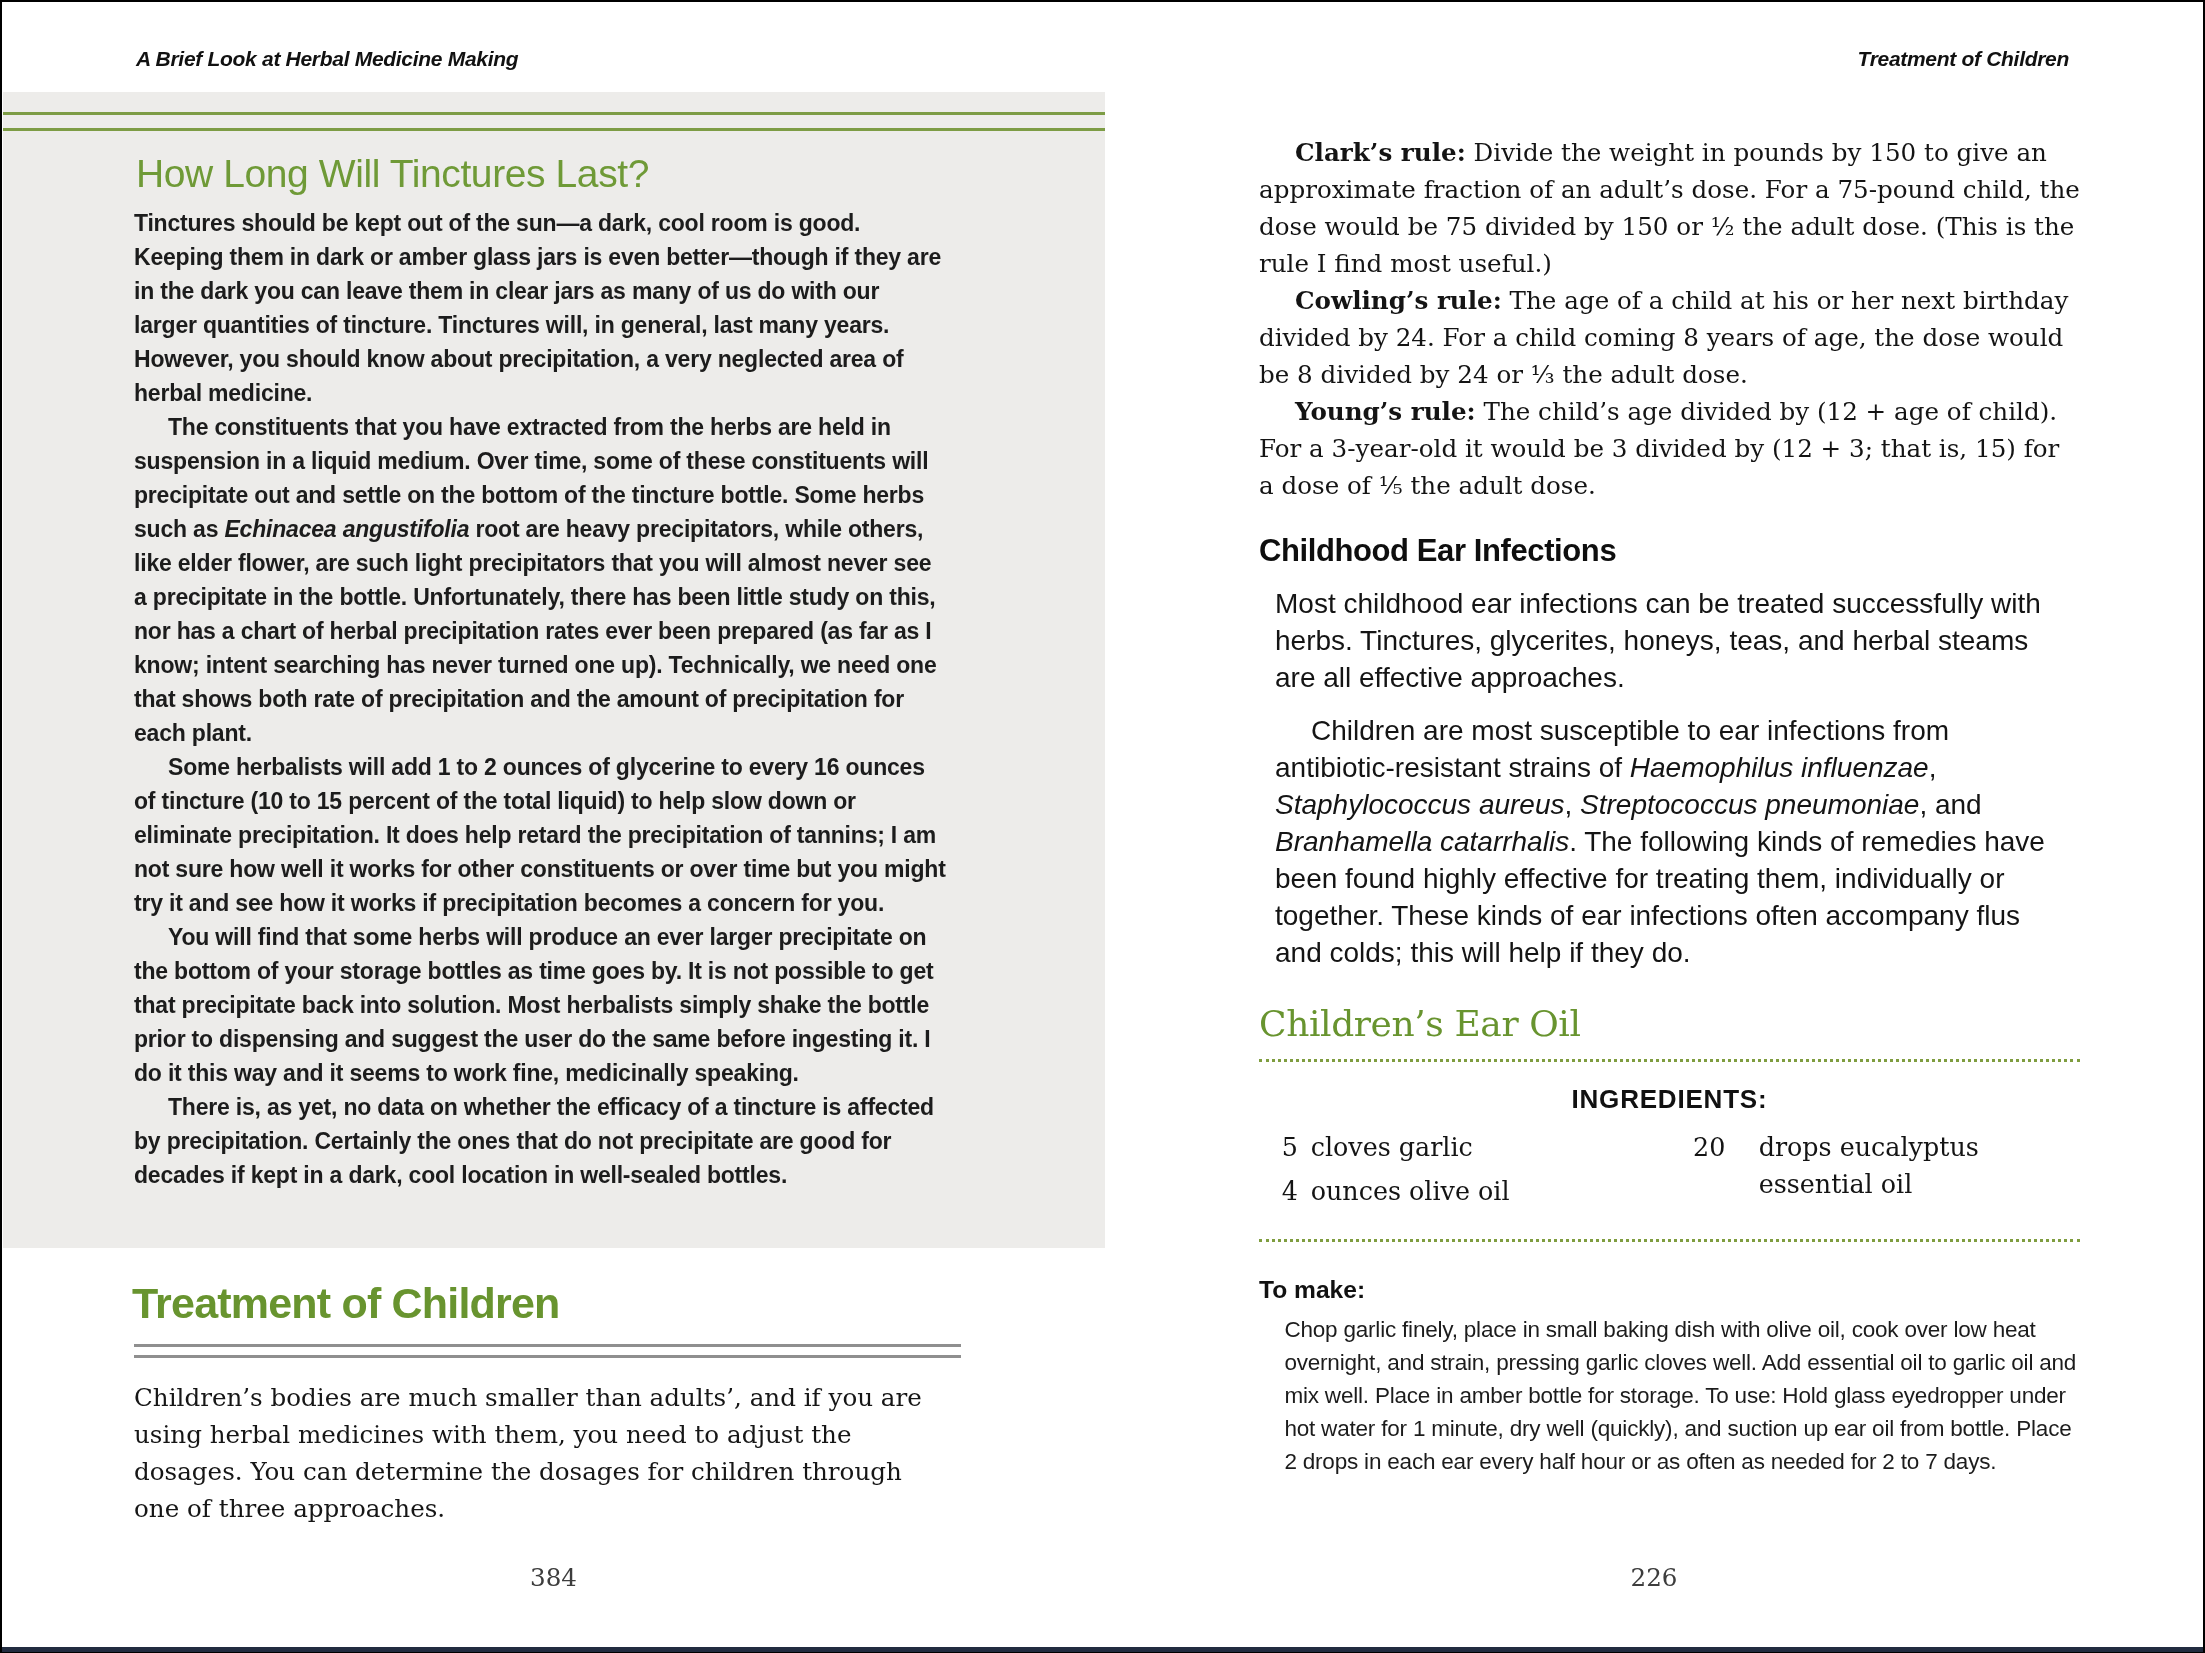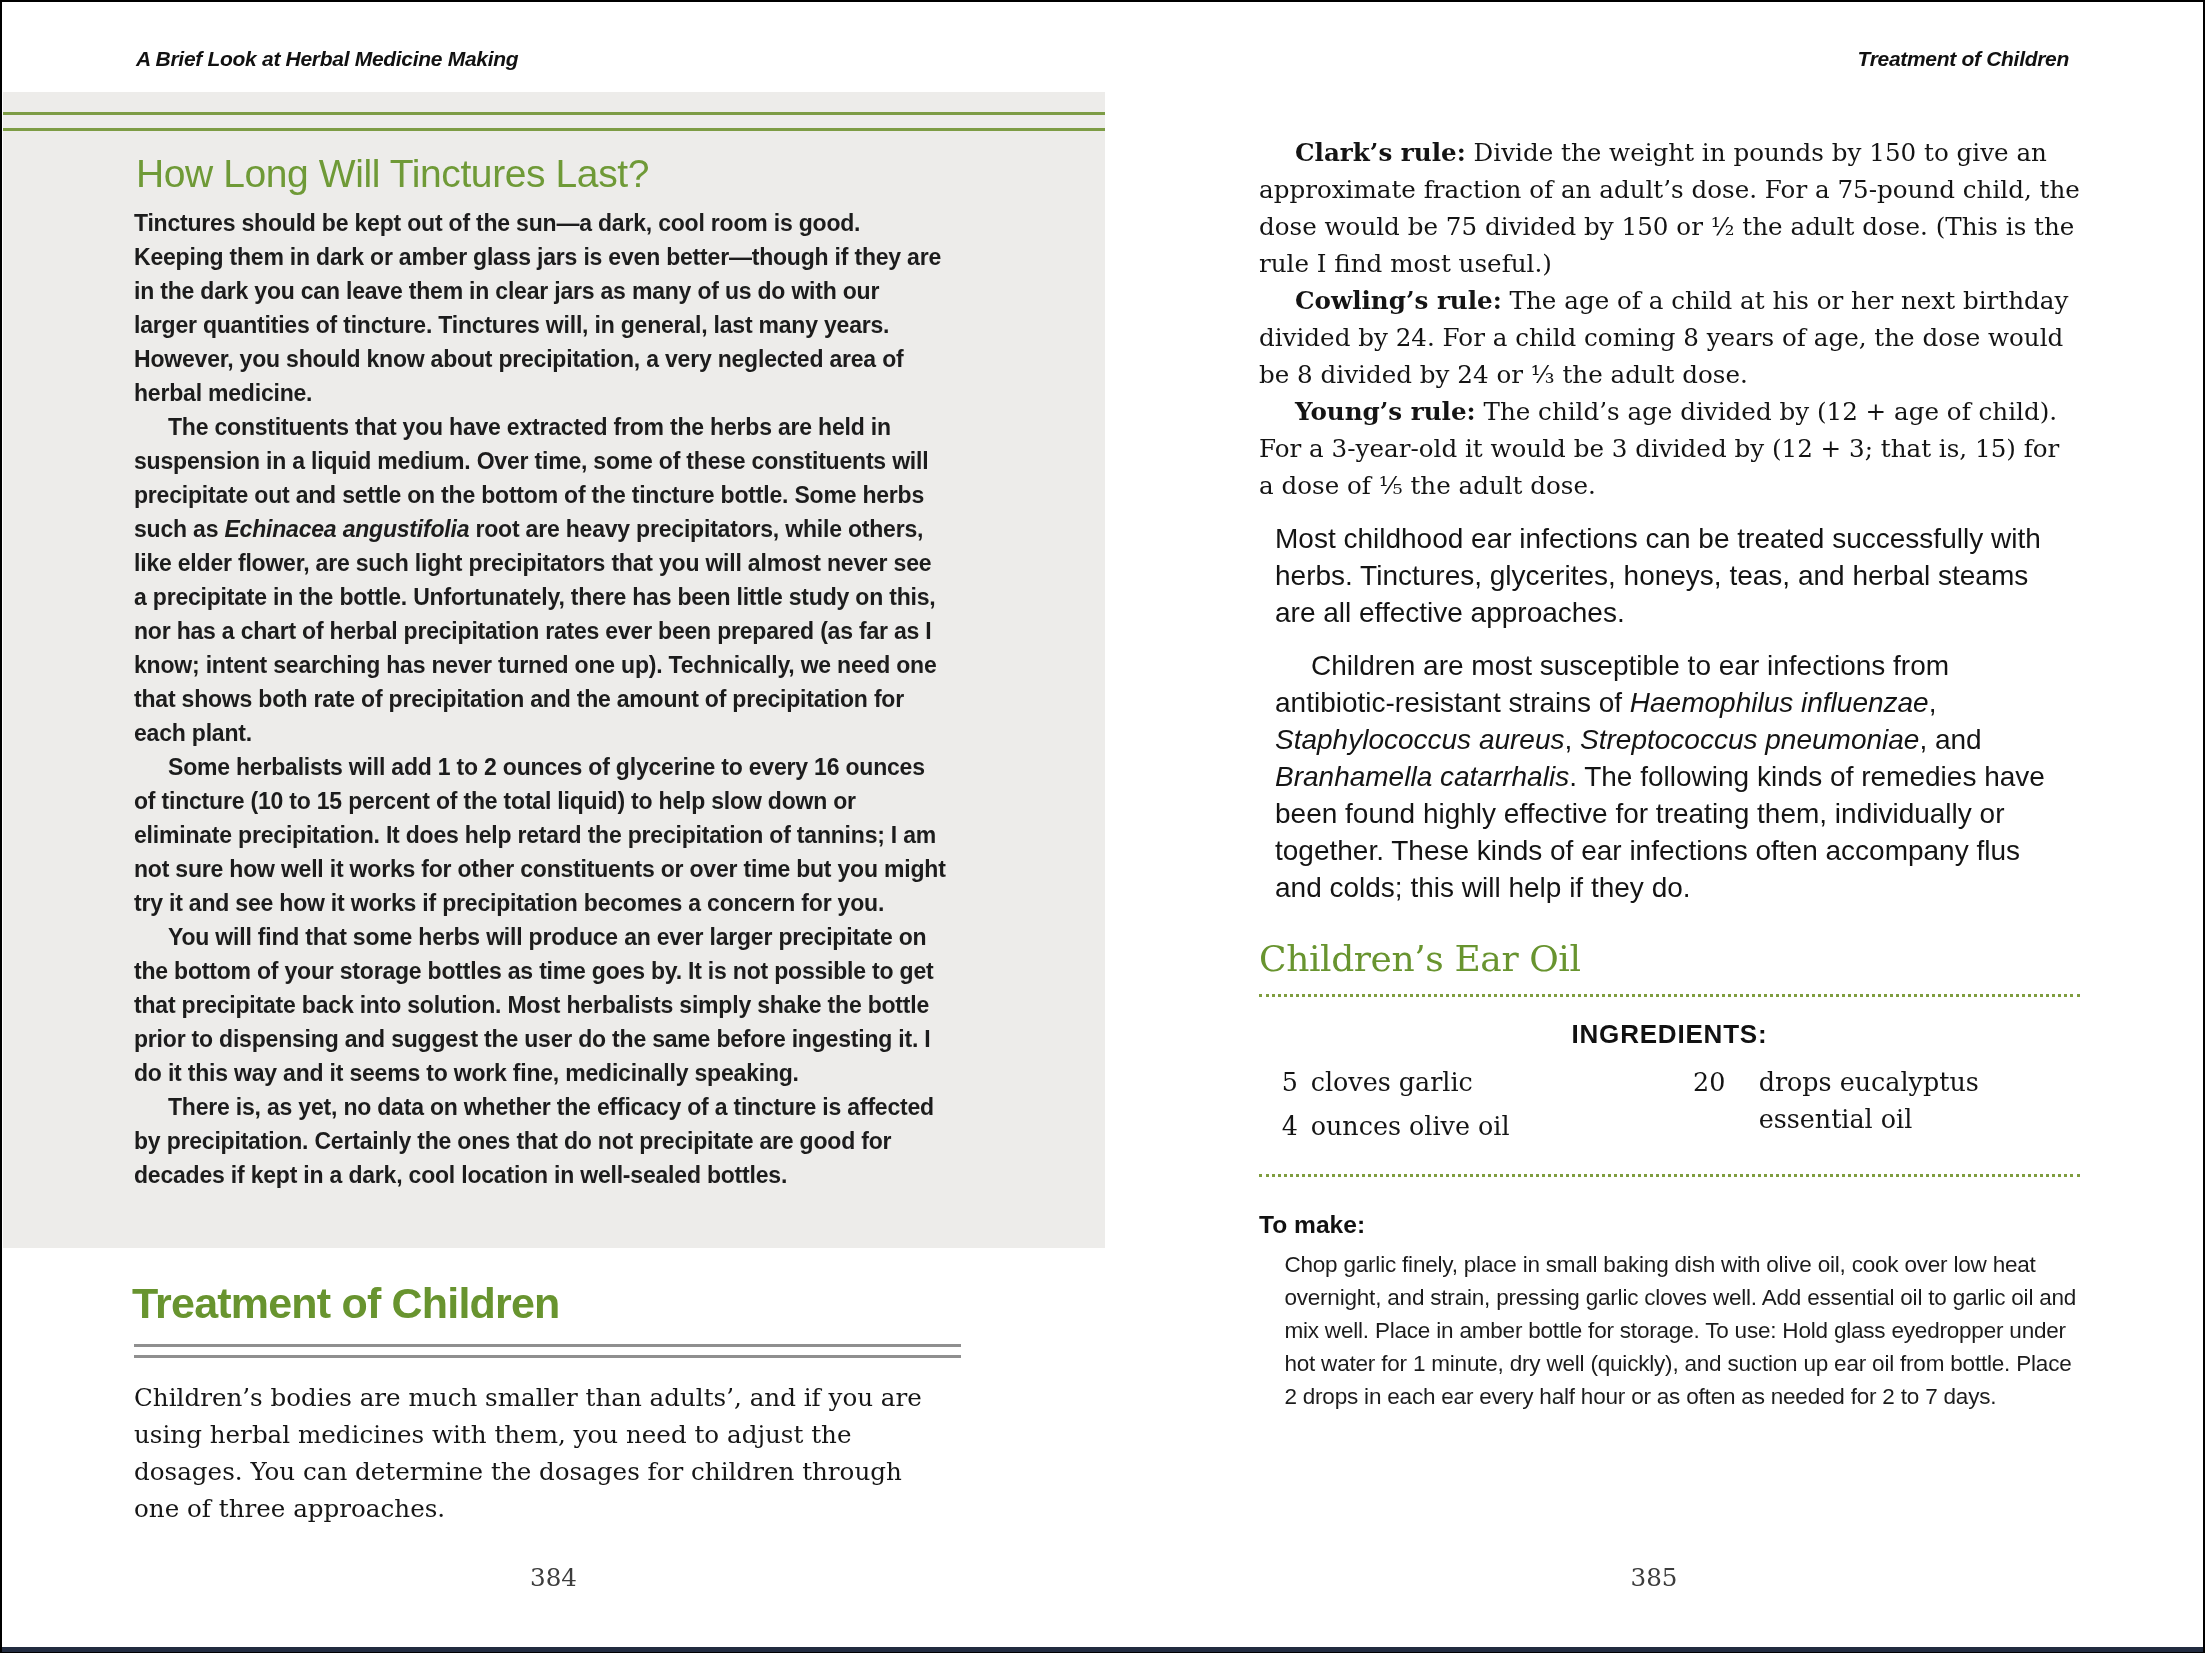--- a/index.html
+++ b/index.html
@@ -94,20 +94,21 @@
 
 <p class="treat-para serif">Children’s bodies are much smaller than adults’, and if you are using herbal medicines with them, you need to adjust the dosages. You can determine the dosages for children through one of three approaches.</p>
 
 <p class="pagenum pn-left serif">384</p>
 
 <div class="right-col">
   <p class="rule-para"><span style="font-weight: bold;">Clark’s rule:</span><span> Divide the weight in pounds by 150 to give an approximate fraction of an adult’s dose. For a 75-pound child, the dose would be 75 divided by 150 or ½ the adult dose. (This is the rule I find most useful.)</span></p>
   <p class="rule-para"><span style="font-weight: bold;">Cowling’s rule:</span><span> The age of a child at his or her next birthday divided by 24. For a child coming 8 years of age, the dose would be 8 divided by 24 or ⅓ the adult dose.</span></p>
   <p class="rule-para"><span style="font-weight: bold;">Young’s rule:</span><span> The child’s age divided by (12 + age of child). For a 3-year-old it would be 3 divided by (12 + 3; that is, 15) for a dose of ⅕ the adult dose.</span></p>
 
+  <h2 class="h-ear">Childhood Ear Infections</h2>
   <p class="body-para">Most childhood ear infections can be treated successfully with herbs. Tinctures, glycerites, honeys, teas, and herbal steams are all effective approaches.</p>
   <p class="body-para indent"><span>Children are most susceptible to ear infections from antibiotic-resistant strains of </span><span style="font-style: italic;">Haemophilus influenzae</span><span>, </span><span style="font-style: italic;">Staphylococcus aureus</span><span>, </span><span style="font-style: italic;">Streptococcus pneumoniae</span><span>, and </span><span style="font-style: italic;">Branhamella catarrhalis</span><span>. The following kinds of remedies have been found highly effective for treating them, individually or together. These kinds of ear infections often accompany flus and colds; this will help if they do.</span></p>
 
   <h3 class="h-recipe">Children’s Ear Oil</h3>
   <hr class="dotted">
 
   <p class="ingredients-label">INGREDIENTS:</p>
 
   <div class="ing-wrap">
     <div class="ing-grid">
@@ -121,16 +122,16 @@
       <span>drops eucalyptus essential oil</span>
     </div>
   </div>
 
   <hr class="dotted">
 
   <p class="make-label">To make:</p>
   <p class="make-text">Chop garlic finely, place in small baking dish with olive oil, cook over low heat overnight, and strain, pressing garlic cloves well. Add essential oil to garlic oil and mix well. Place in amber bottle for storage. To use: Hold glass eyedropper under hot water for 1 minute, dry well (quickly), and suction up ear oil from bottle. Place 2 drops in each ear every half hour or as often as needed for 2 to 7 days.</p>
 </div>
 
-<p class="pagenum pn-right serif">385</p>
+<p class="pagenum pn-right serif">226</p>
 
 <div class="footer-bar"></div>
 
 
 </body></html>

